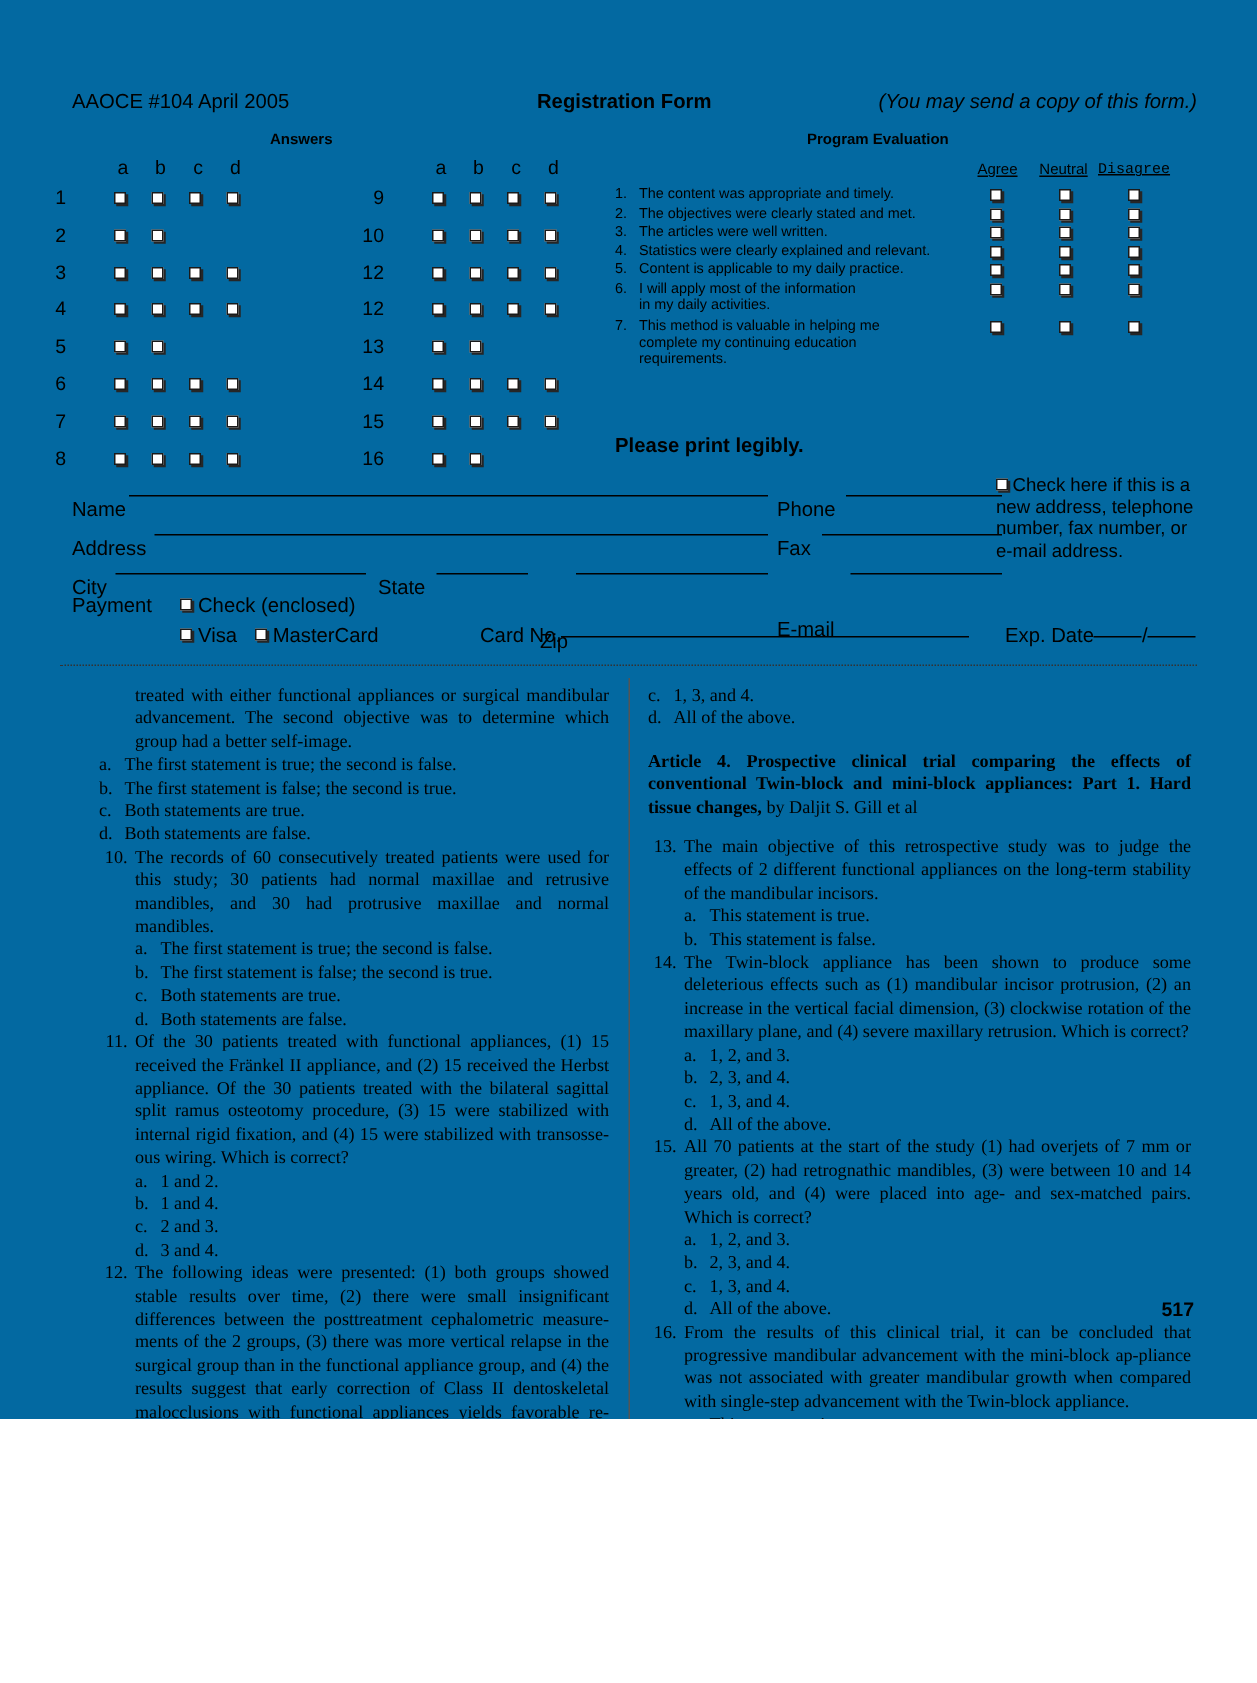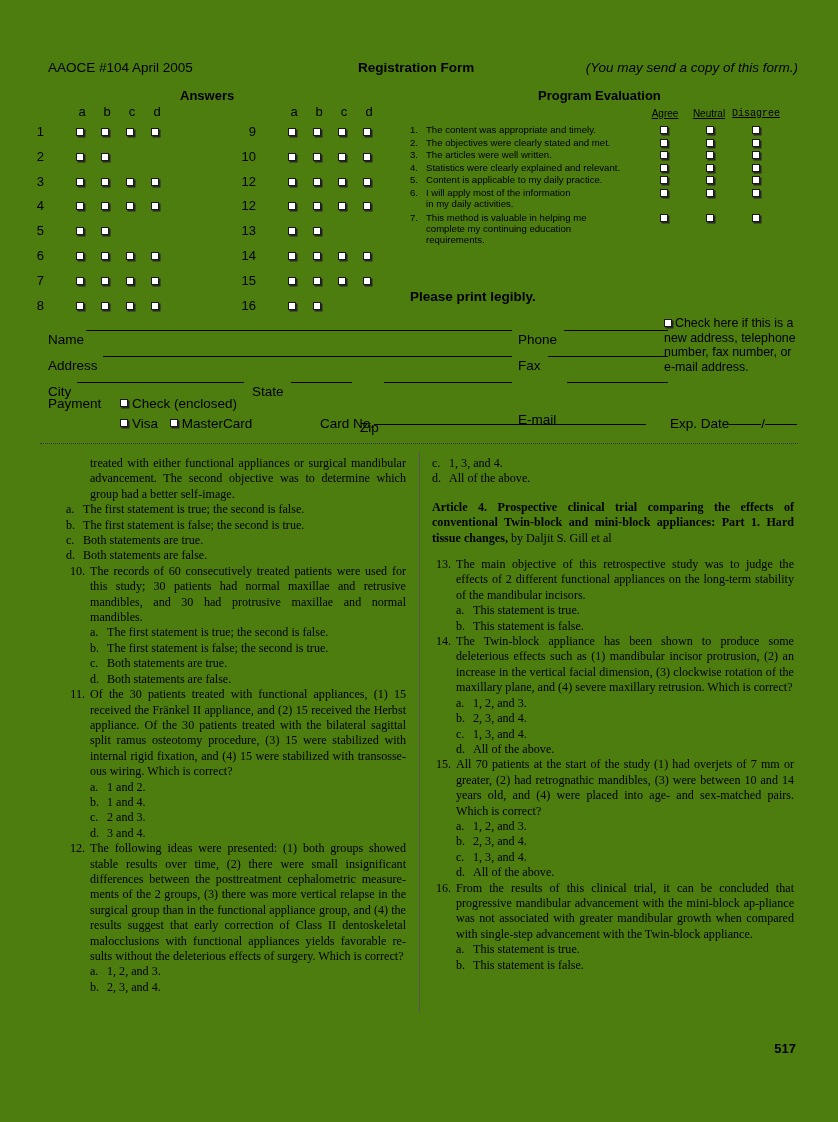--- a/index.html
+++ b/index.html
@@ -3,22 +3,22 @@
 <meta charset="utf-8">
 <style>
   html, body {
     margin: 0;
     padding: 0;
     background: #ffffff;
   }
   .page {
     position: relative;
     width: 838px;
-    height: 1122px;
-    background: #4d7c0f;
+    height: 946px;
+    background: #0369a1;
     overflow: hidden;
     font-family: "Liberation Serif", serif;
     color: #000000;
   }
 
   
   .hdr {
     position: absolute;
     left: 48px;
     top: 60px;
@@ -39,21 +39,21 @@
   }
   .hdr-right {
     position: absolute; right: 0; top: 0;
     font-style: italic;
     white-space: nowrap;
   }
 
   .sec-title {
     position: absolute;
     font-family: "Liberation Sans", sans-serif;
-    font-size: 13px;
+    font-size: 10px;
     font-weight: bold;
     white-space: nowrap;
   }
   #answers-title { left: 180px; top: 88px; }
   #eval-title { left: 538px; top: 88px; }
 
   
   .cbx {
     display: inline-block;
     width: 8px;

